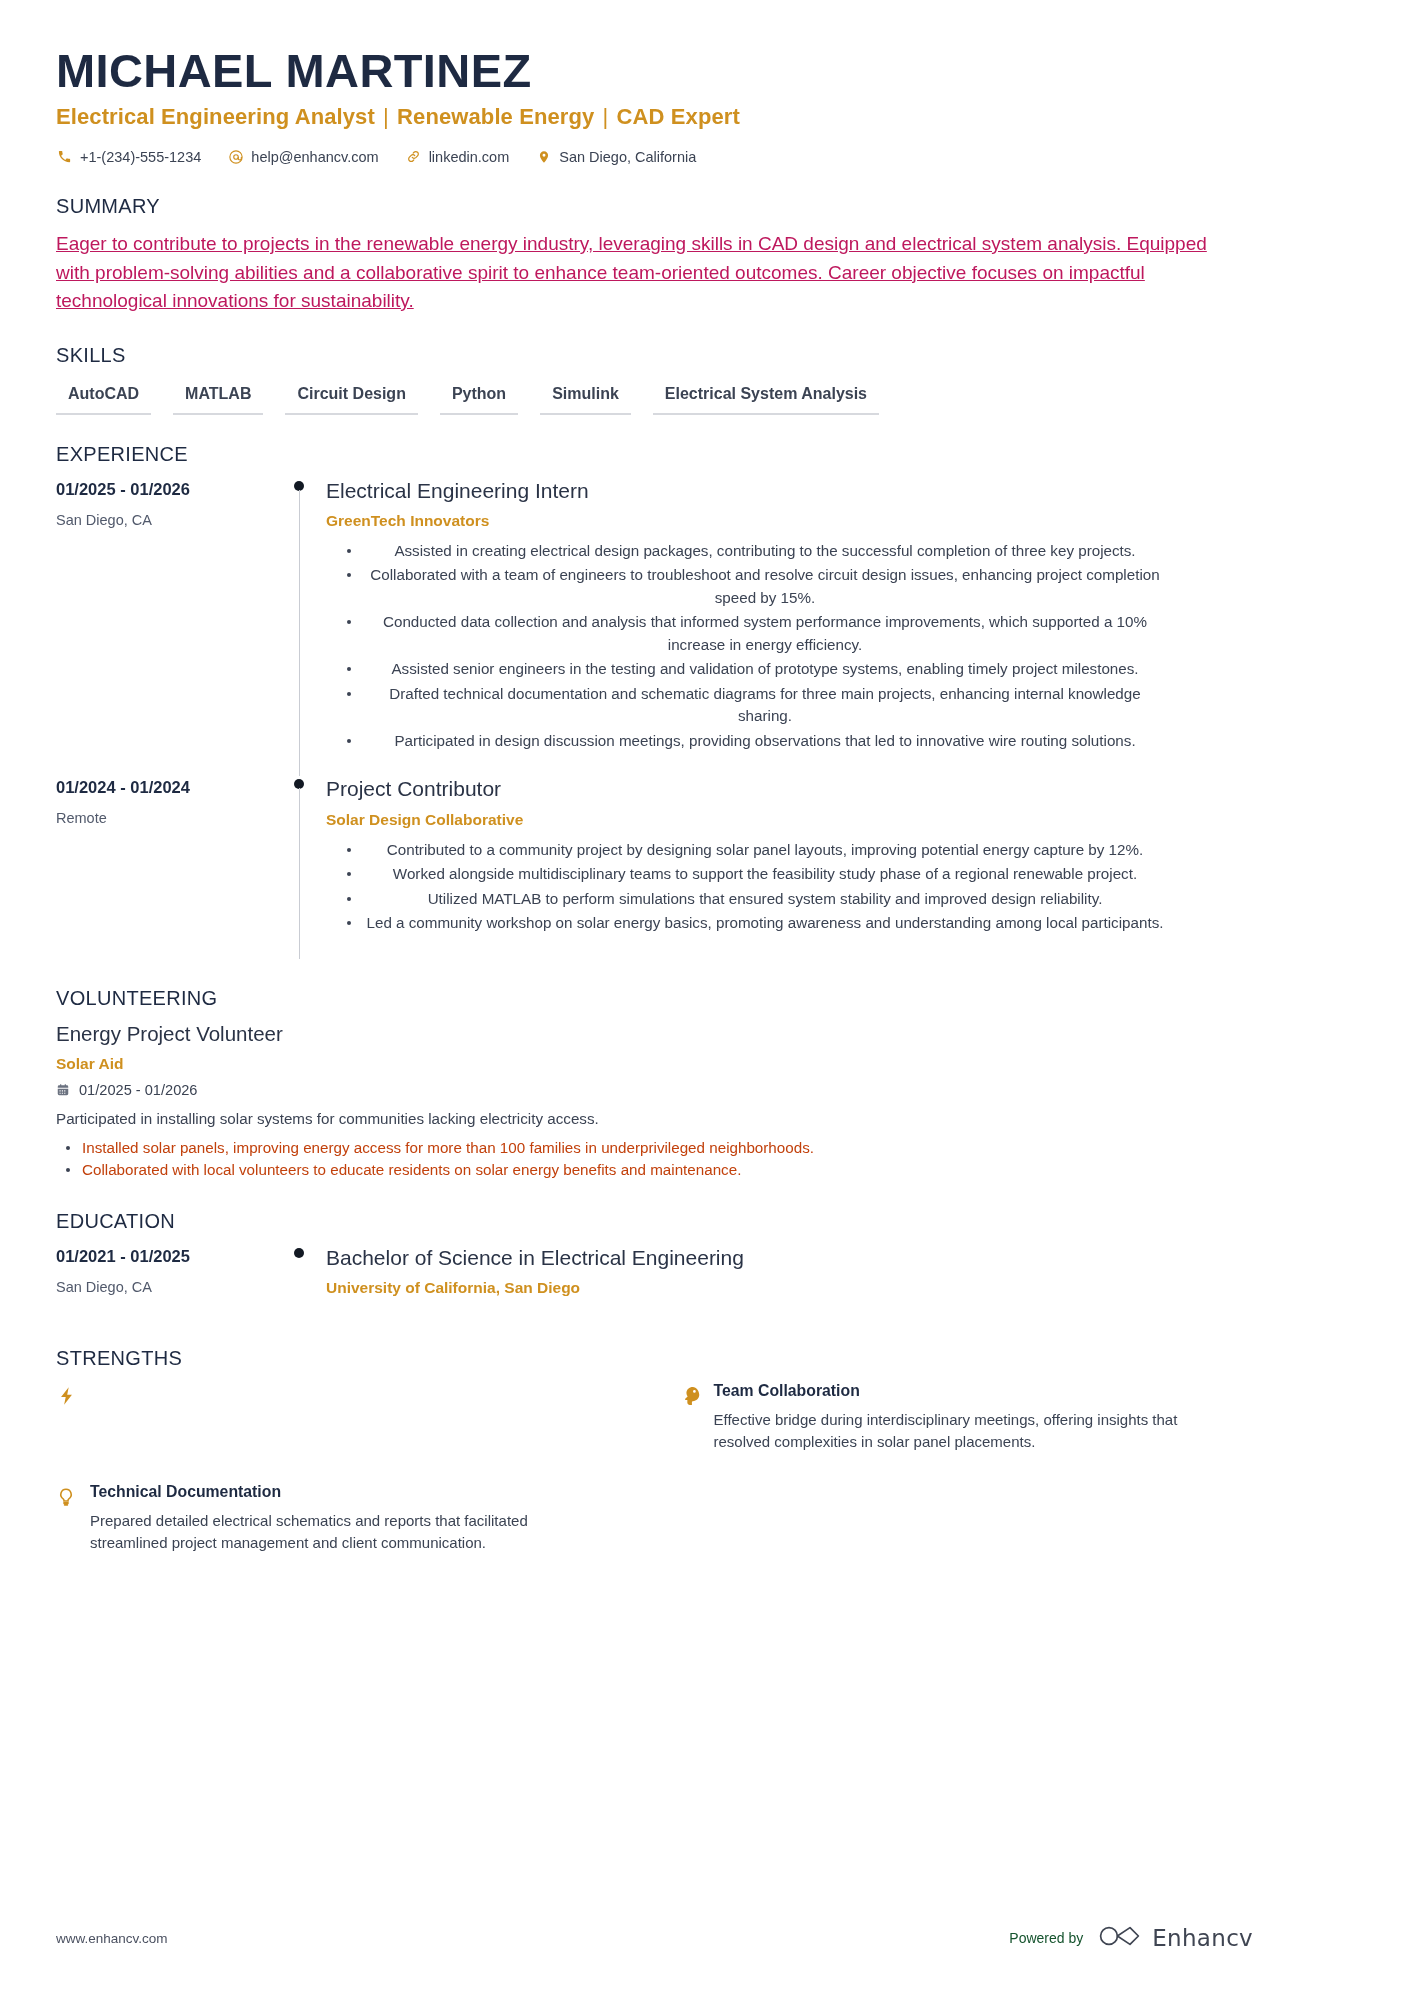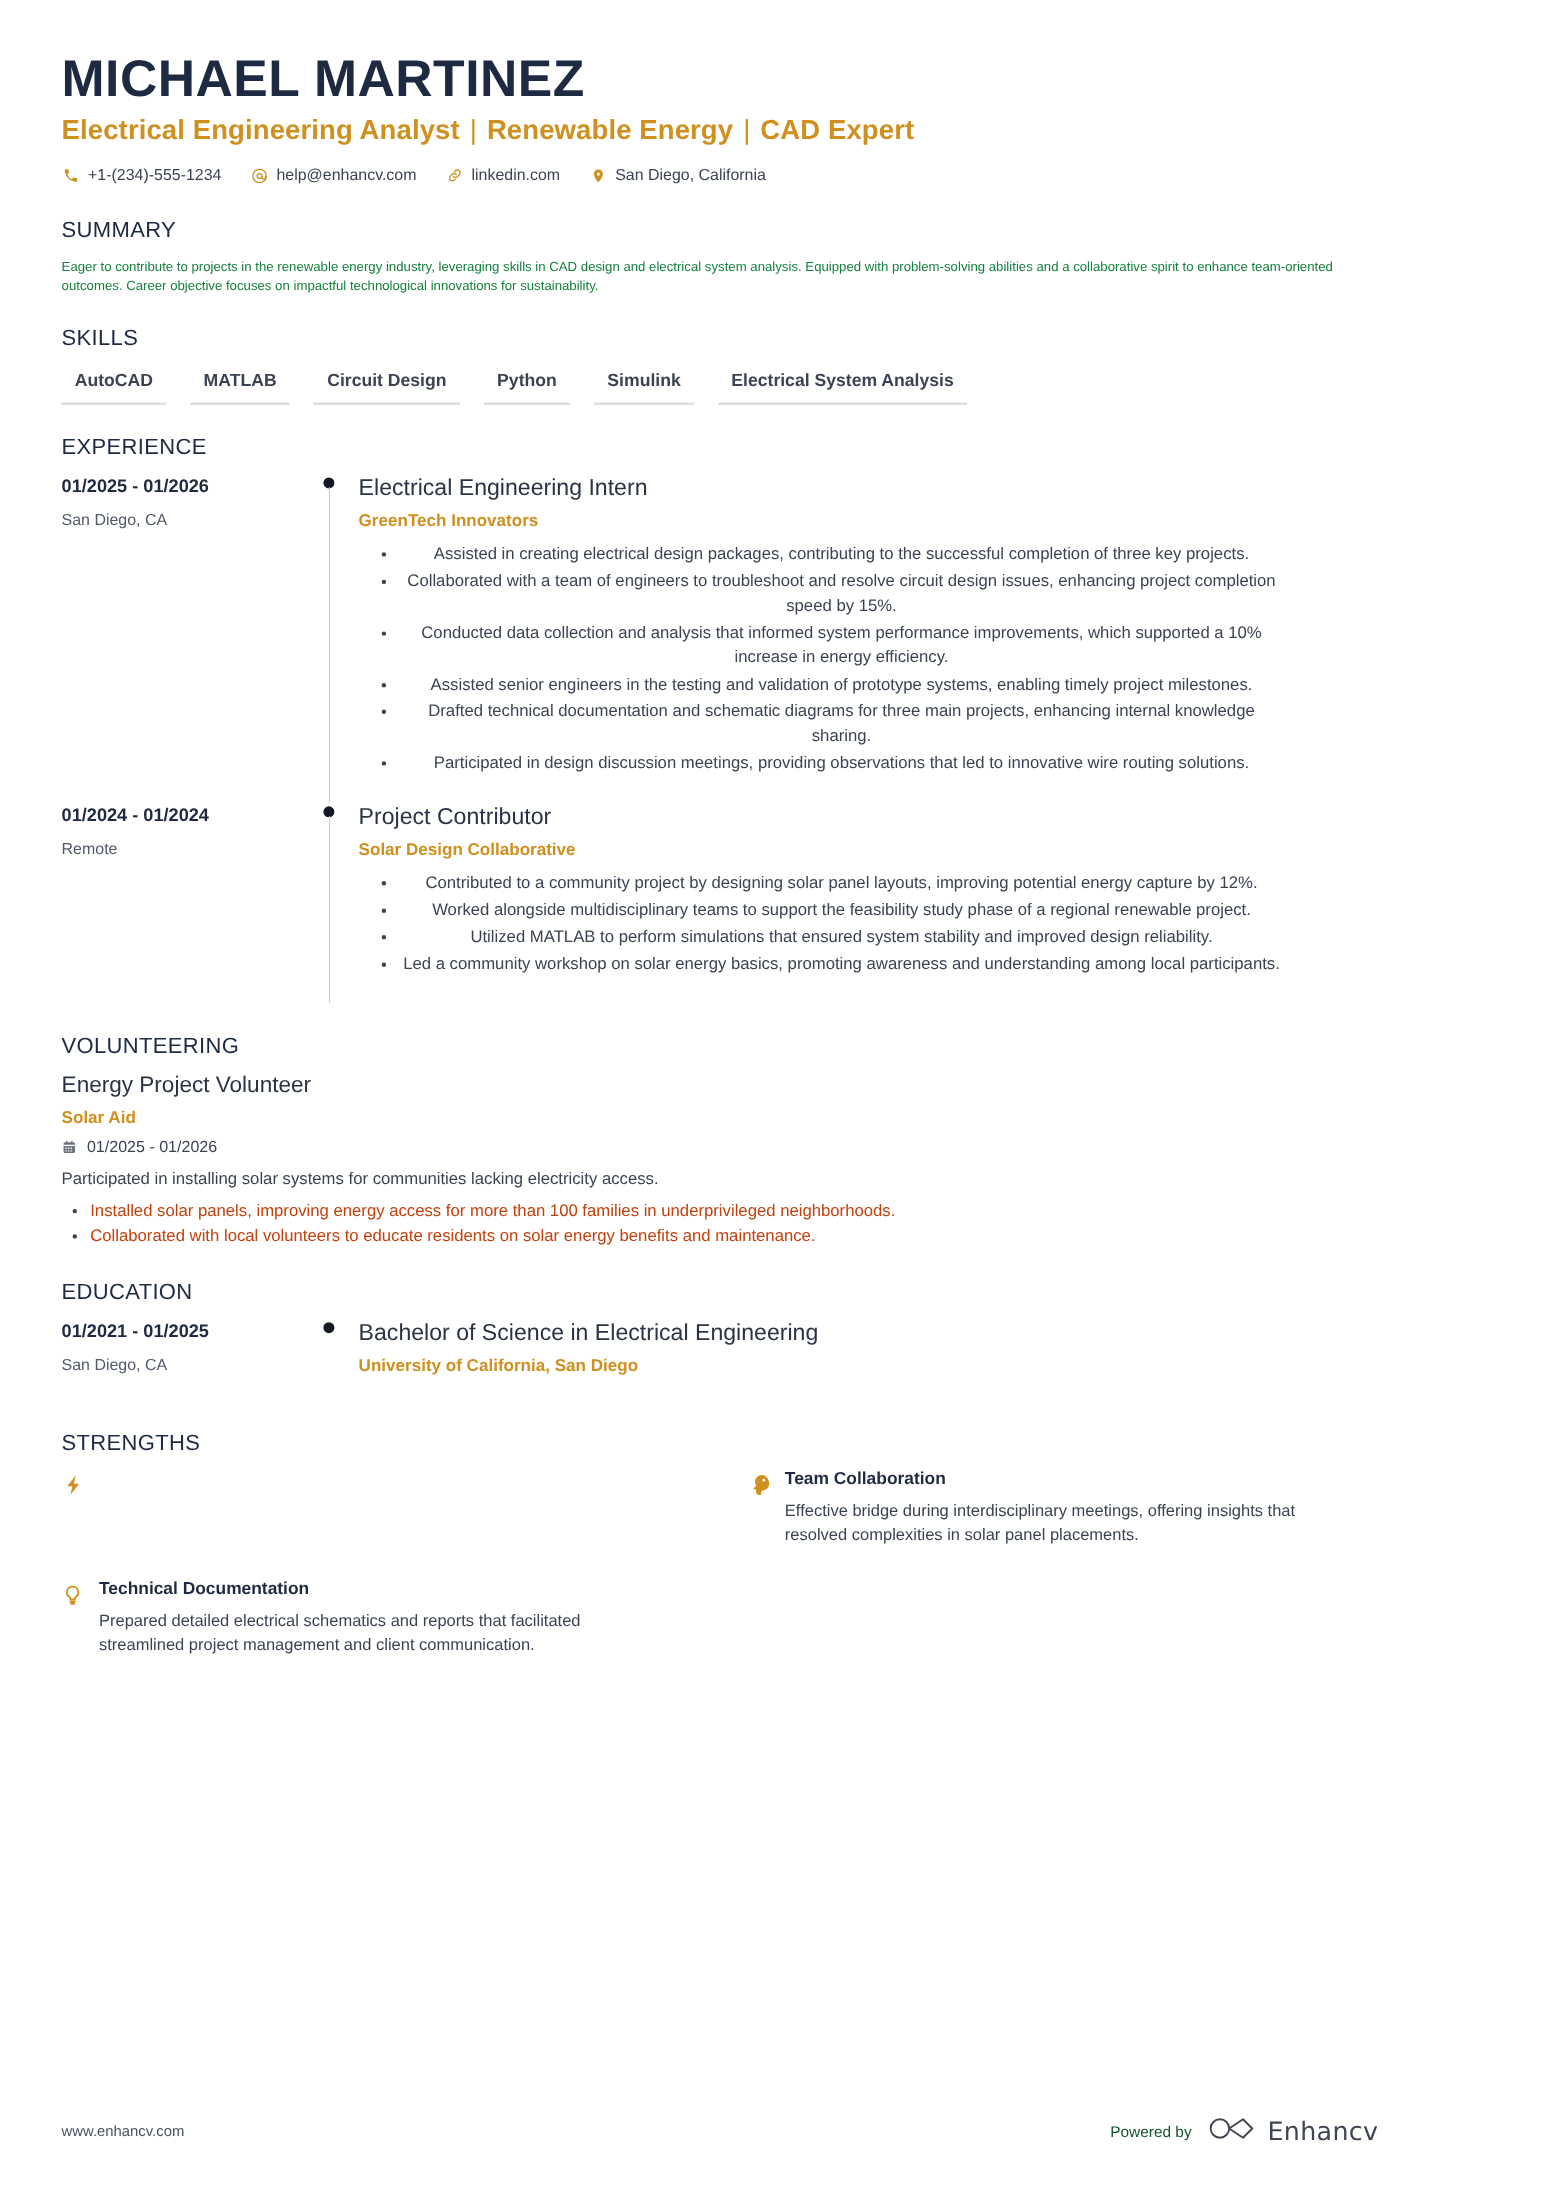--- a/index.html
+++ b/index.html
@@ -23,21 +23,21 @@
   
   .name {
     font-size: 47px;
     font-weight: 700;
     letter-spacing: 0.4px;
     color: #1e2a42;
     line-height: 1.15;
     margin-bottom: 6px;
   }
   .headline {
-    font-size: 25px;
+    font-size: 22px;
     font-weight: 700;
     color: #cf901f;
     letter-spacing: 0.1px;
     margin-bottom: 18px;
   }
   .headline .bar { font-weight: 400; padding: 0 2px; }
 
   .contacts {
     display: flex;
     align-items: center;
@@ -70,24 +70,25 @@
     font-size: 20px;
     font-weight: 400;
     color: #1e2a42;
     letter-spacing: 0.3px;
     margin-bottom: 12px;
   }
   .section { margin-bottom: 28px; }
 
   
   .summary-text {
-    font-size: 12px;
+    font-size: 19px;
     line-height: 1.5;
-    color: #15803d;
+    color: #be185d;
     max-width: 1180px;
+    text-decoration: underline;
   }
 
   
   .skills {
     display: flex;
     flex-wrap: wrap;
     gap: 0 22px;
     margin-top: 14px;
   }
   .skill {

